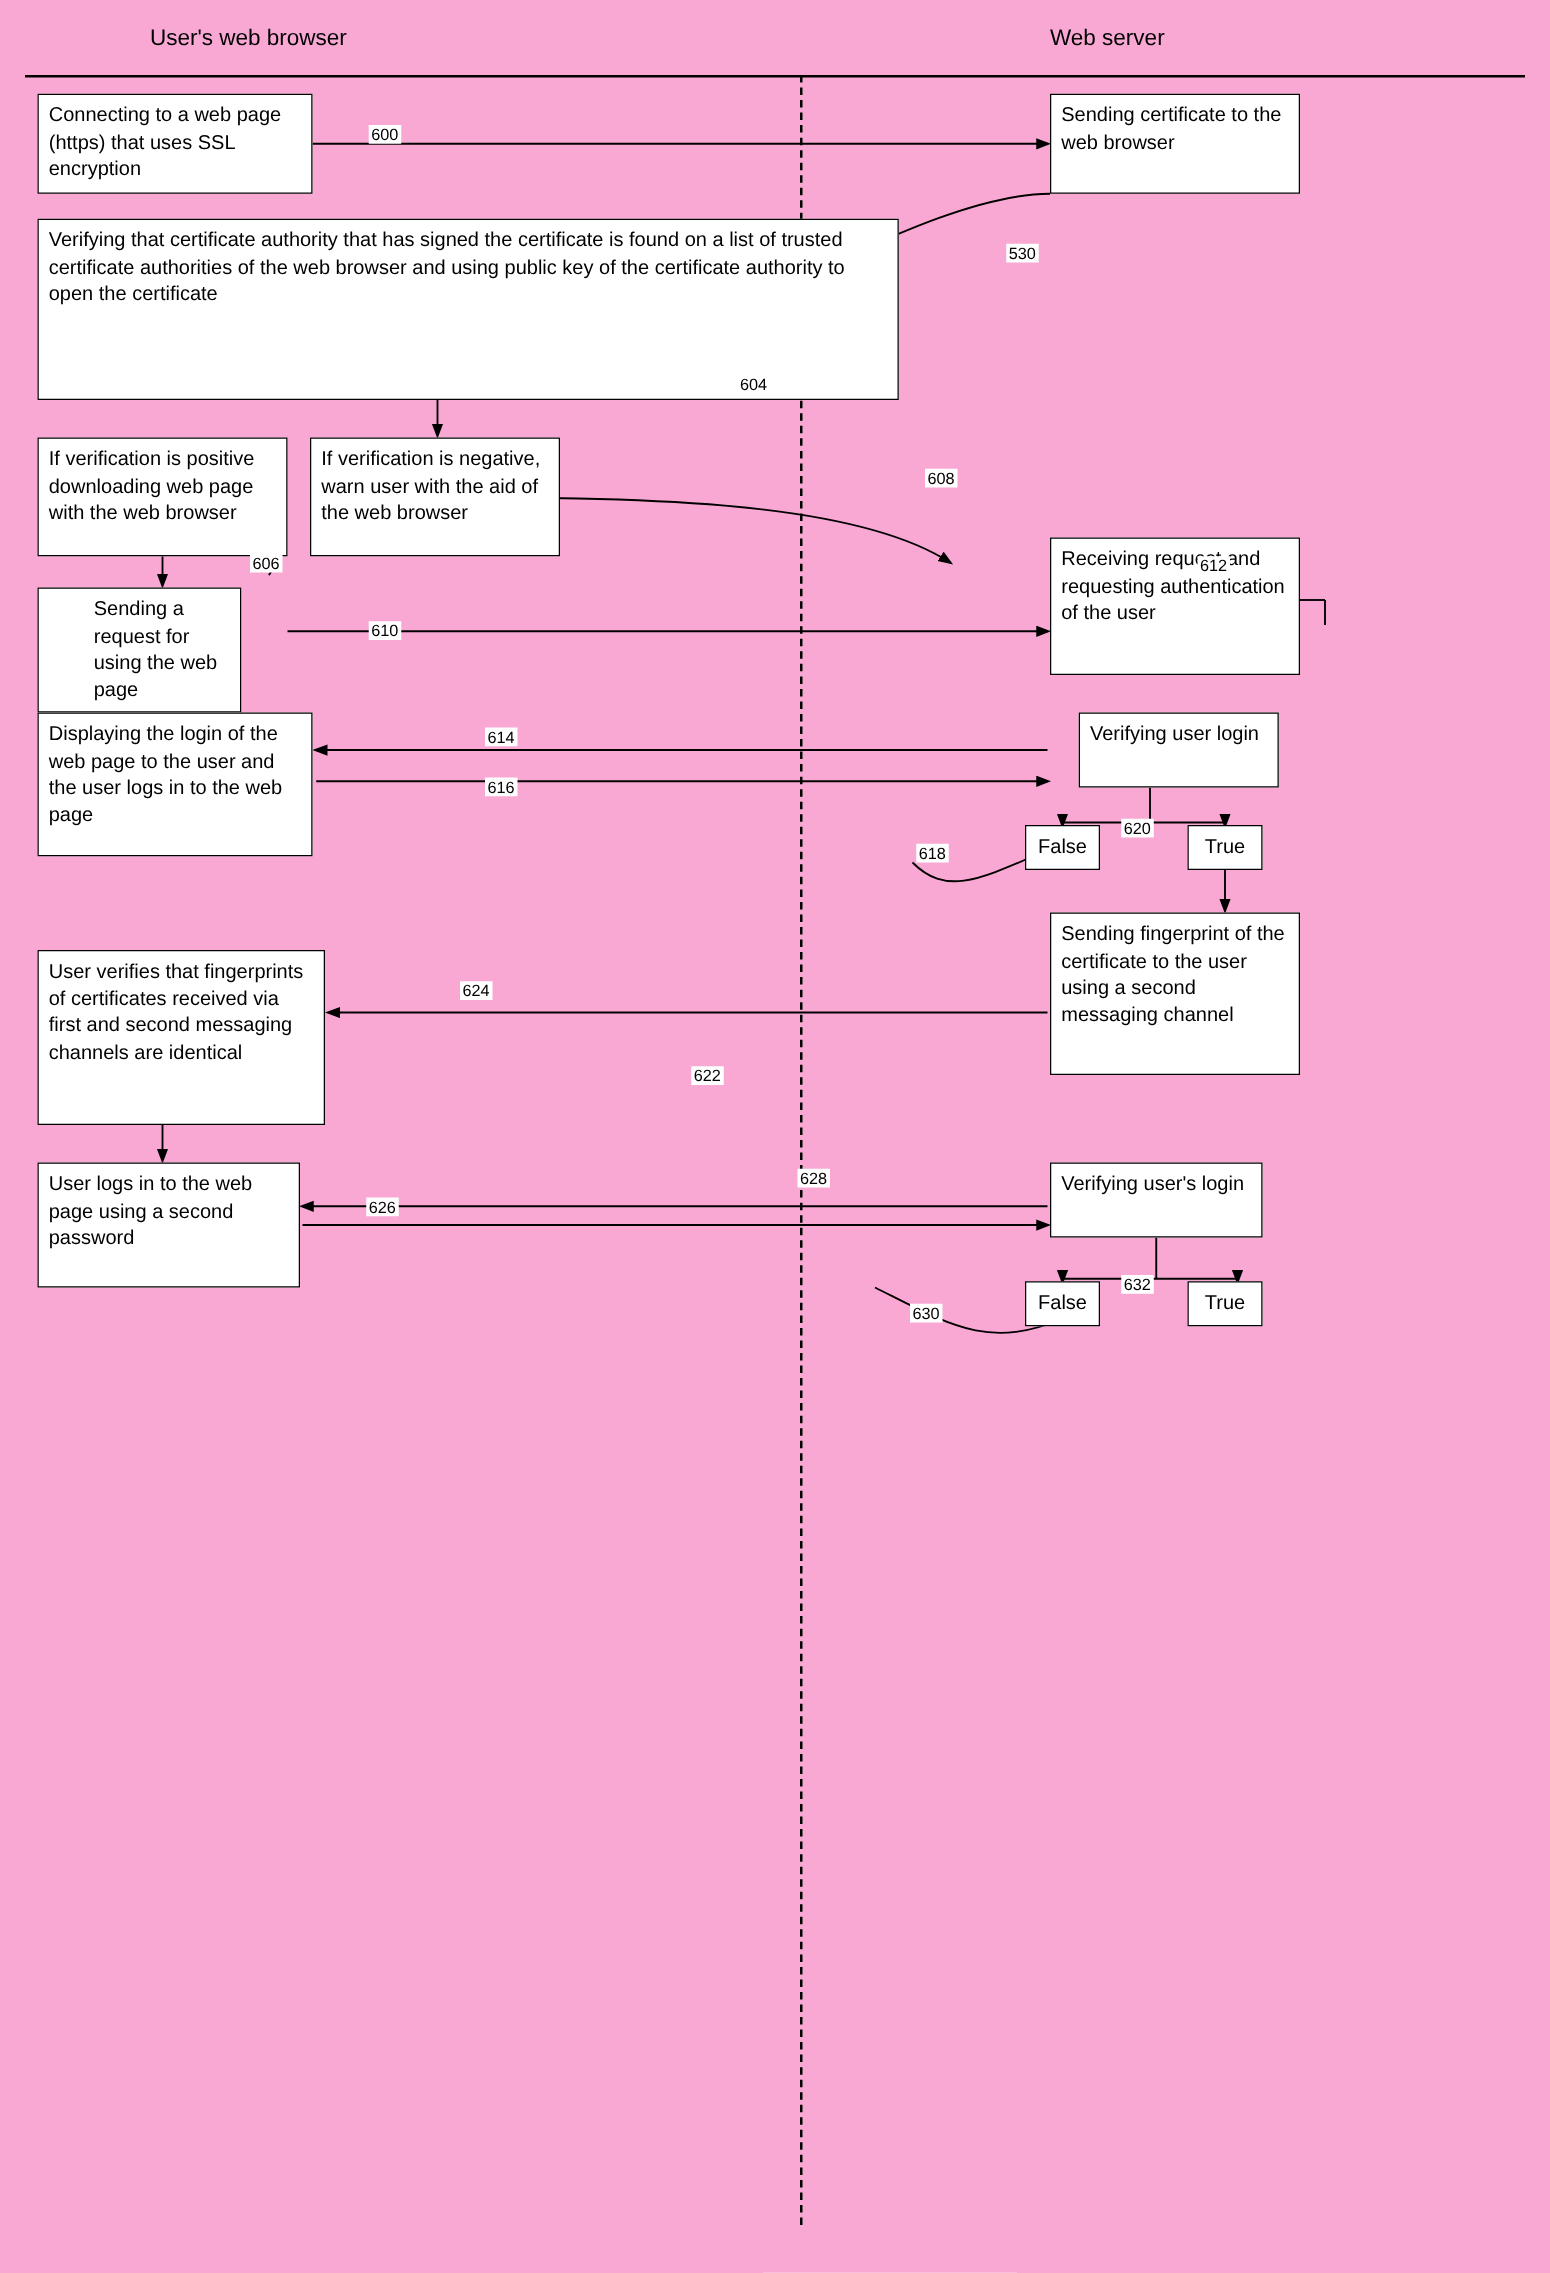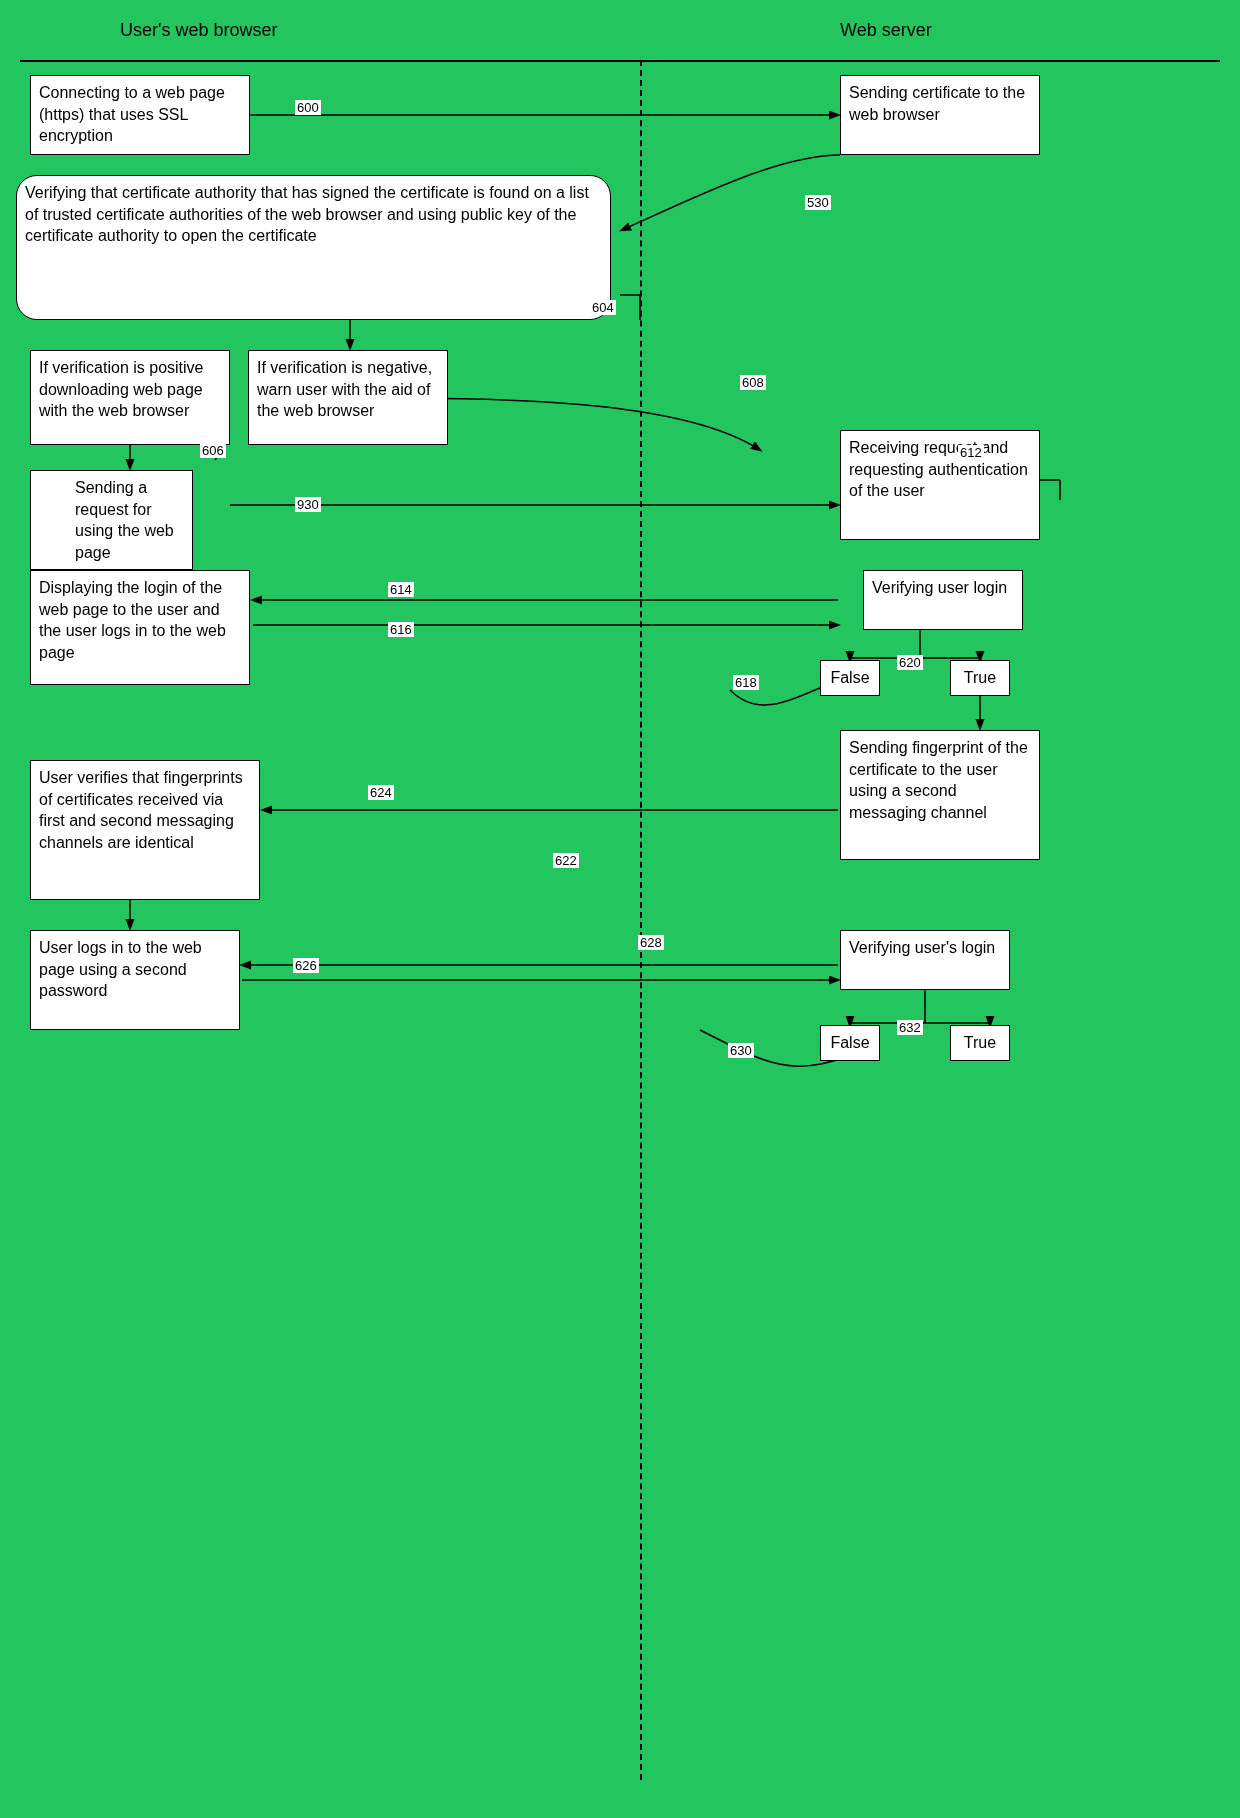--- a/index.html
+++ b/index.html
@@ -9,21 +9,21 @@
       font-size: 13px;
       width: 1240px;
       min-height: 1818px;
       position: relative;
       overflow: hidden;
     }
     .diagram-container {
       position: relative;
       width: 1240px;
       height: 1818px;
-      background: #22c55e;
+      background: #f9a8d4;
     }
     .col-header {
       position: absolute;
       top: 20px;
       font-size: 18px;
       font-weight: normal;
       color: #000;
     }
     .col-header-left {
       left: 120px;
@@ -150,21 +150,21 @@
   </svg>
 
   <div class="box" style="left:30px;top:75px;width:220px;min-height:80px;">
     <span>Connecting to a web page (https) that uses SSL encryption</span>
   </div>
 
   <div class="box" style="left:840px;top:75px;width:200px;min-height:80px;">
     <span>Sending certificate to the web browser</span>
   </div>
 
-  <div class="box" style="left:16px;top:175px;width:595px;min-height:145px;border-radius:21px;">
+  <div class="box" style="left:30px;top:175px;width:689px;min-height:145px;">
     <span>Verifying that certificate authority that has signed the certificate is found on a list of trusted certificate authorities of the web browser and using public key of the certificate authority to open the certificate</span>
   </div>
 
   <div class="box" style="left:30px;top:350px;width:200px;min-height:95px;">
     <span>If verification is positive downloading web page with the web browser</span>
   </div>
 
   <div class="box" style="left:248px;top:350px;width:200px;min-height:95px;">
     <span>If verification is negative, warn user with the aid of the web browser</span>
   </div>
@@ -215,21 +215,21 @@
 
   <div class="box" style="left:950px;top:1025px;width:60px;min-height:30px;text-align:center;">
     <span>True</span>
   </div>
 
   <div class="label" style="left:295px;top:100px;">600</div>
   <div class="label" style="left:805px;top:195px;">530</div>
   <div class="label" style="left:590px;top:300px;">604</div>
   <div class="label" style="left:200px;top:443px;">606</div>
   <div class="label" style="left:740px;top:375px;">608</div>
-  <div class="label" style="left:295px;top:497px;">930</div>
+  <div class="label" style="left:295px;top:497px;">610</div>
   <div class="label" style="left:958px;top:445px;">612</div>
   <div class="label" style="left:388px;top:582px;">614</div>
   <div class="label" style="left:388px;top:622px;">616</div>
   <div class="label" style="left:733px;top:675px;">618</div>
   <div class="label" style="left:897px;top:655px;">620</div>
   <div class="label" style="left:553px;top:853px;">622</div>
   <div class="label" style="left:368px;top:785px;">624</div>
   <div class="label" style="left:293px;top:958px;">626</div>
   <div class="label" style="left:638px;top:935px;">628</div>
   <div class="label" style="left:728px;top:1043px;">630</div>

